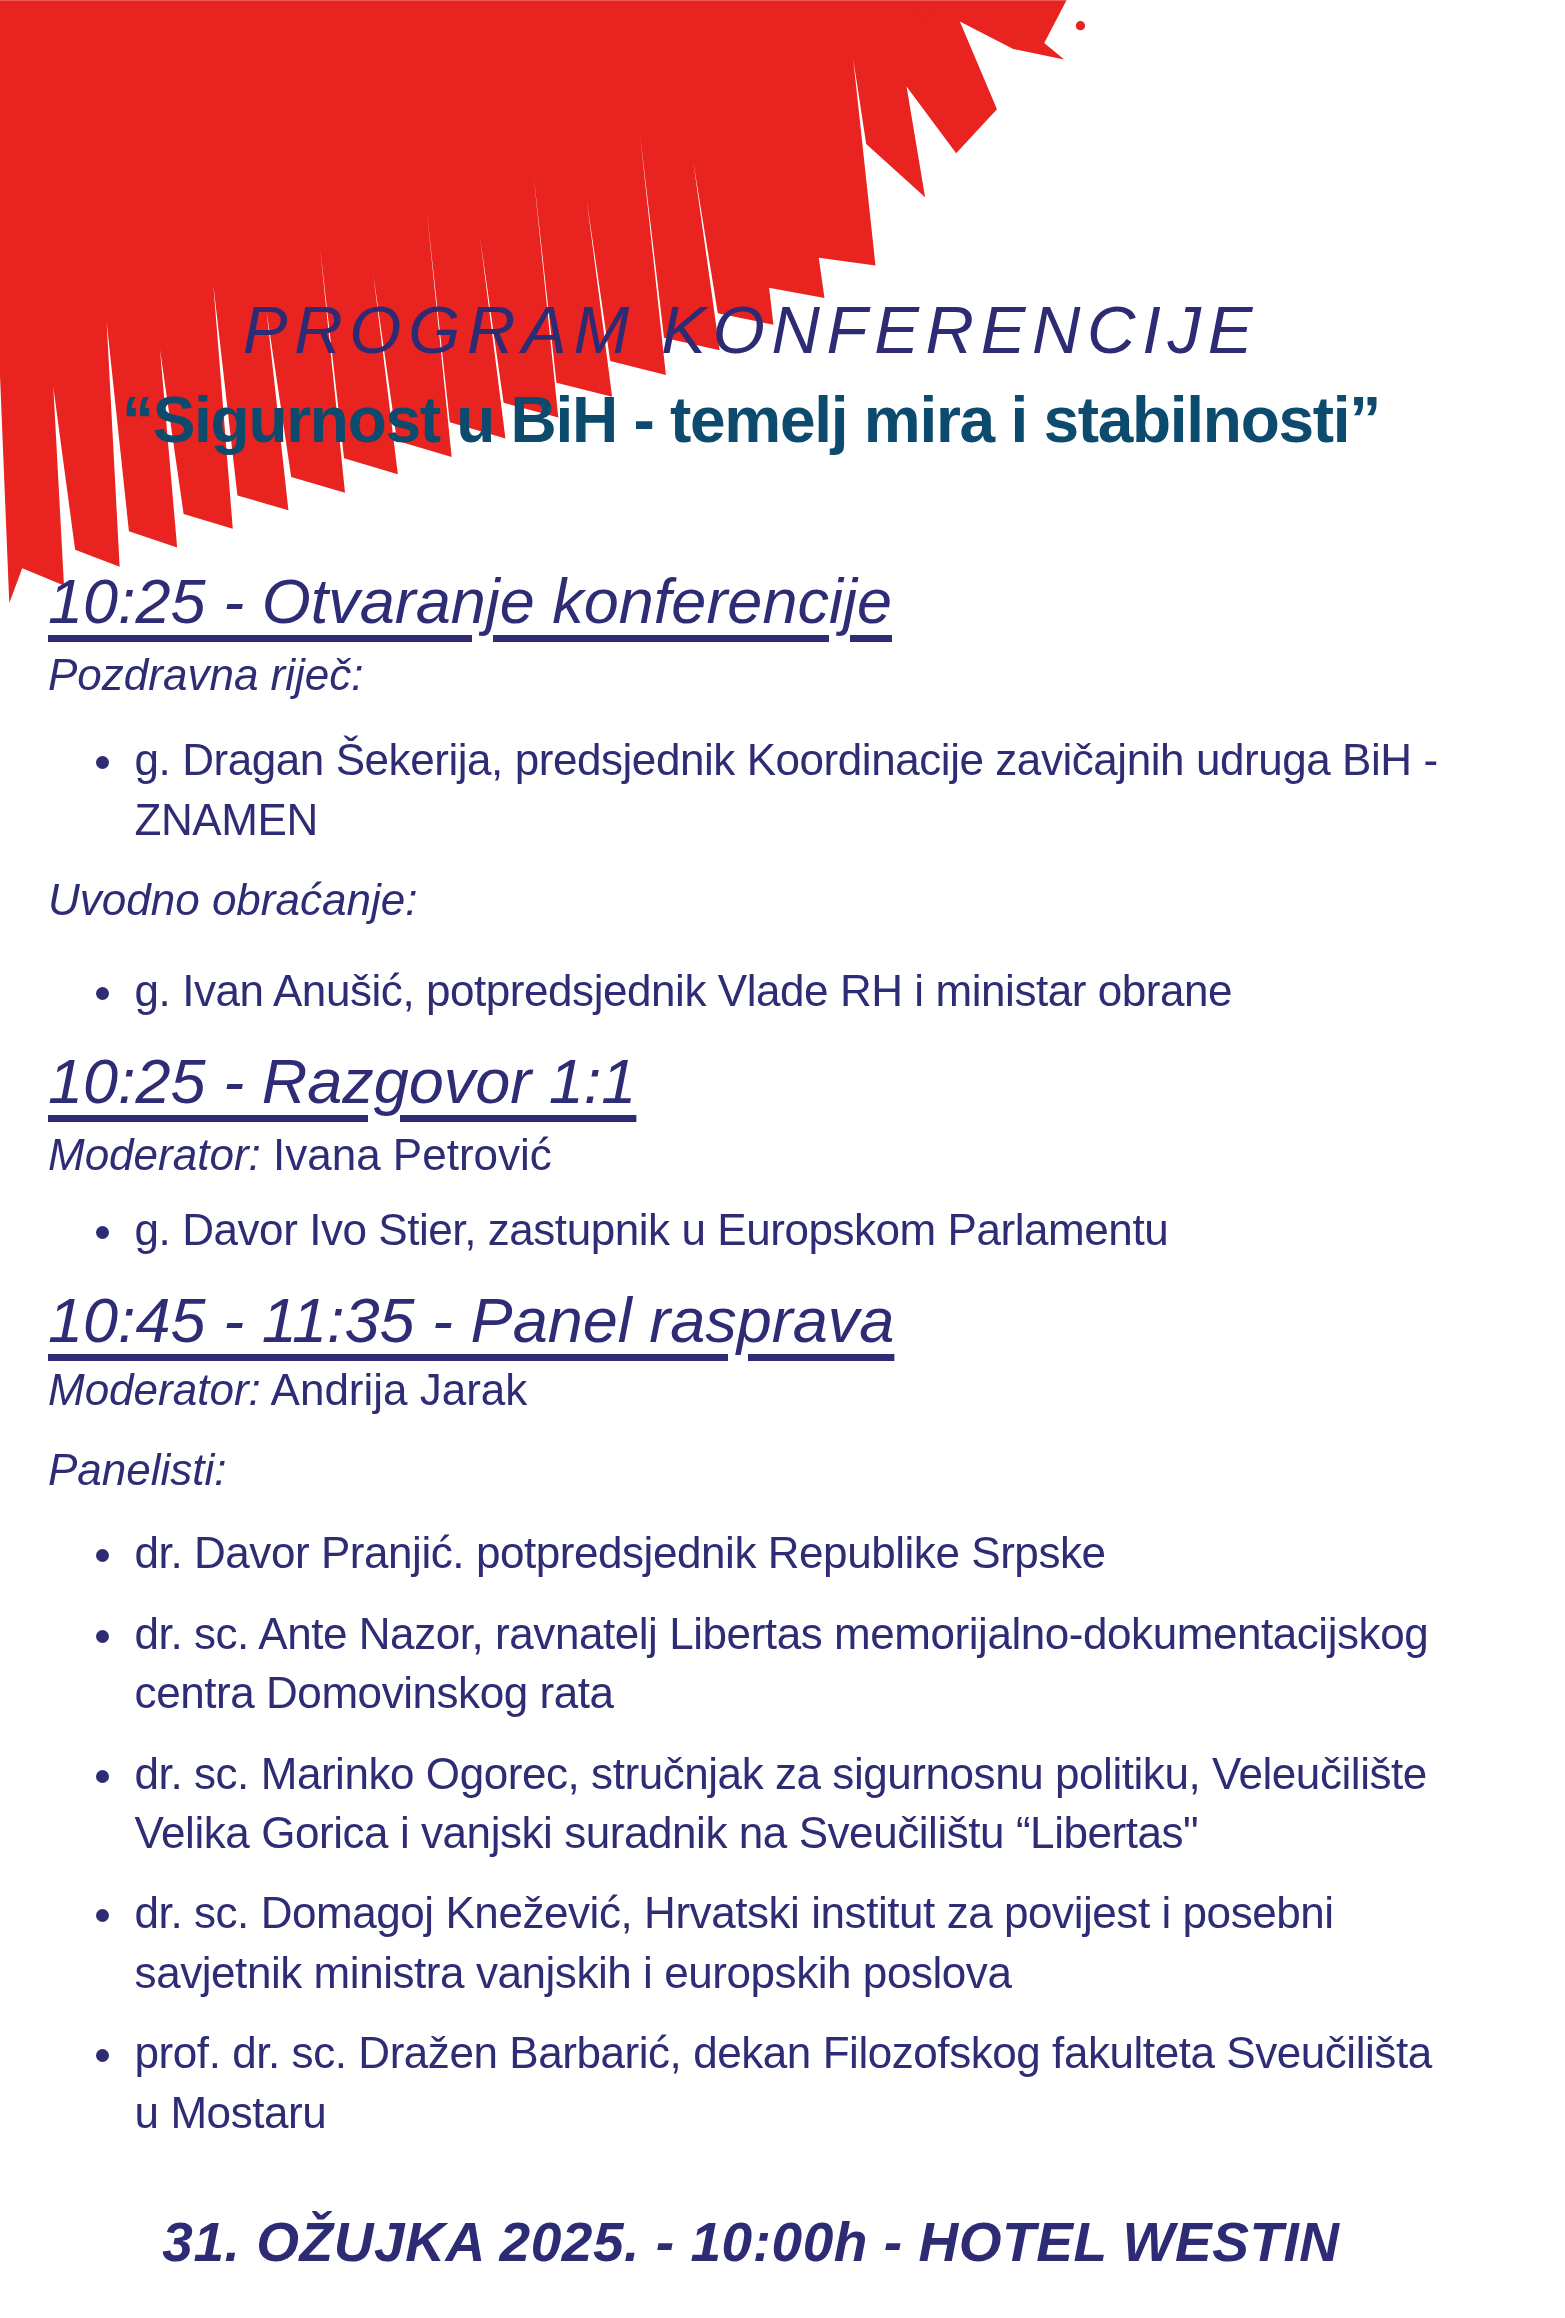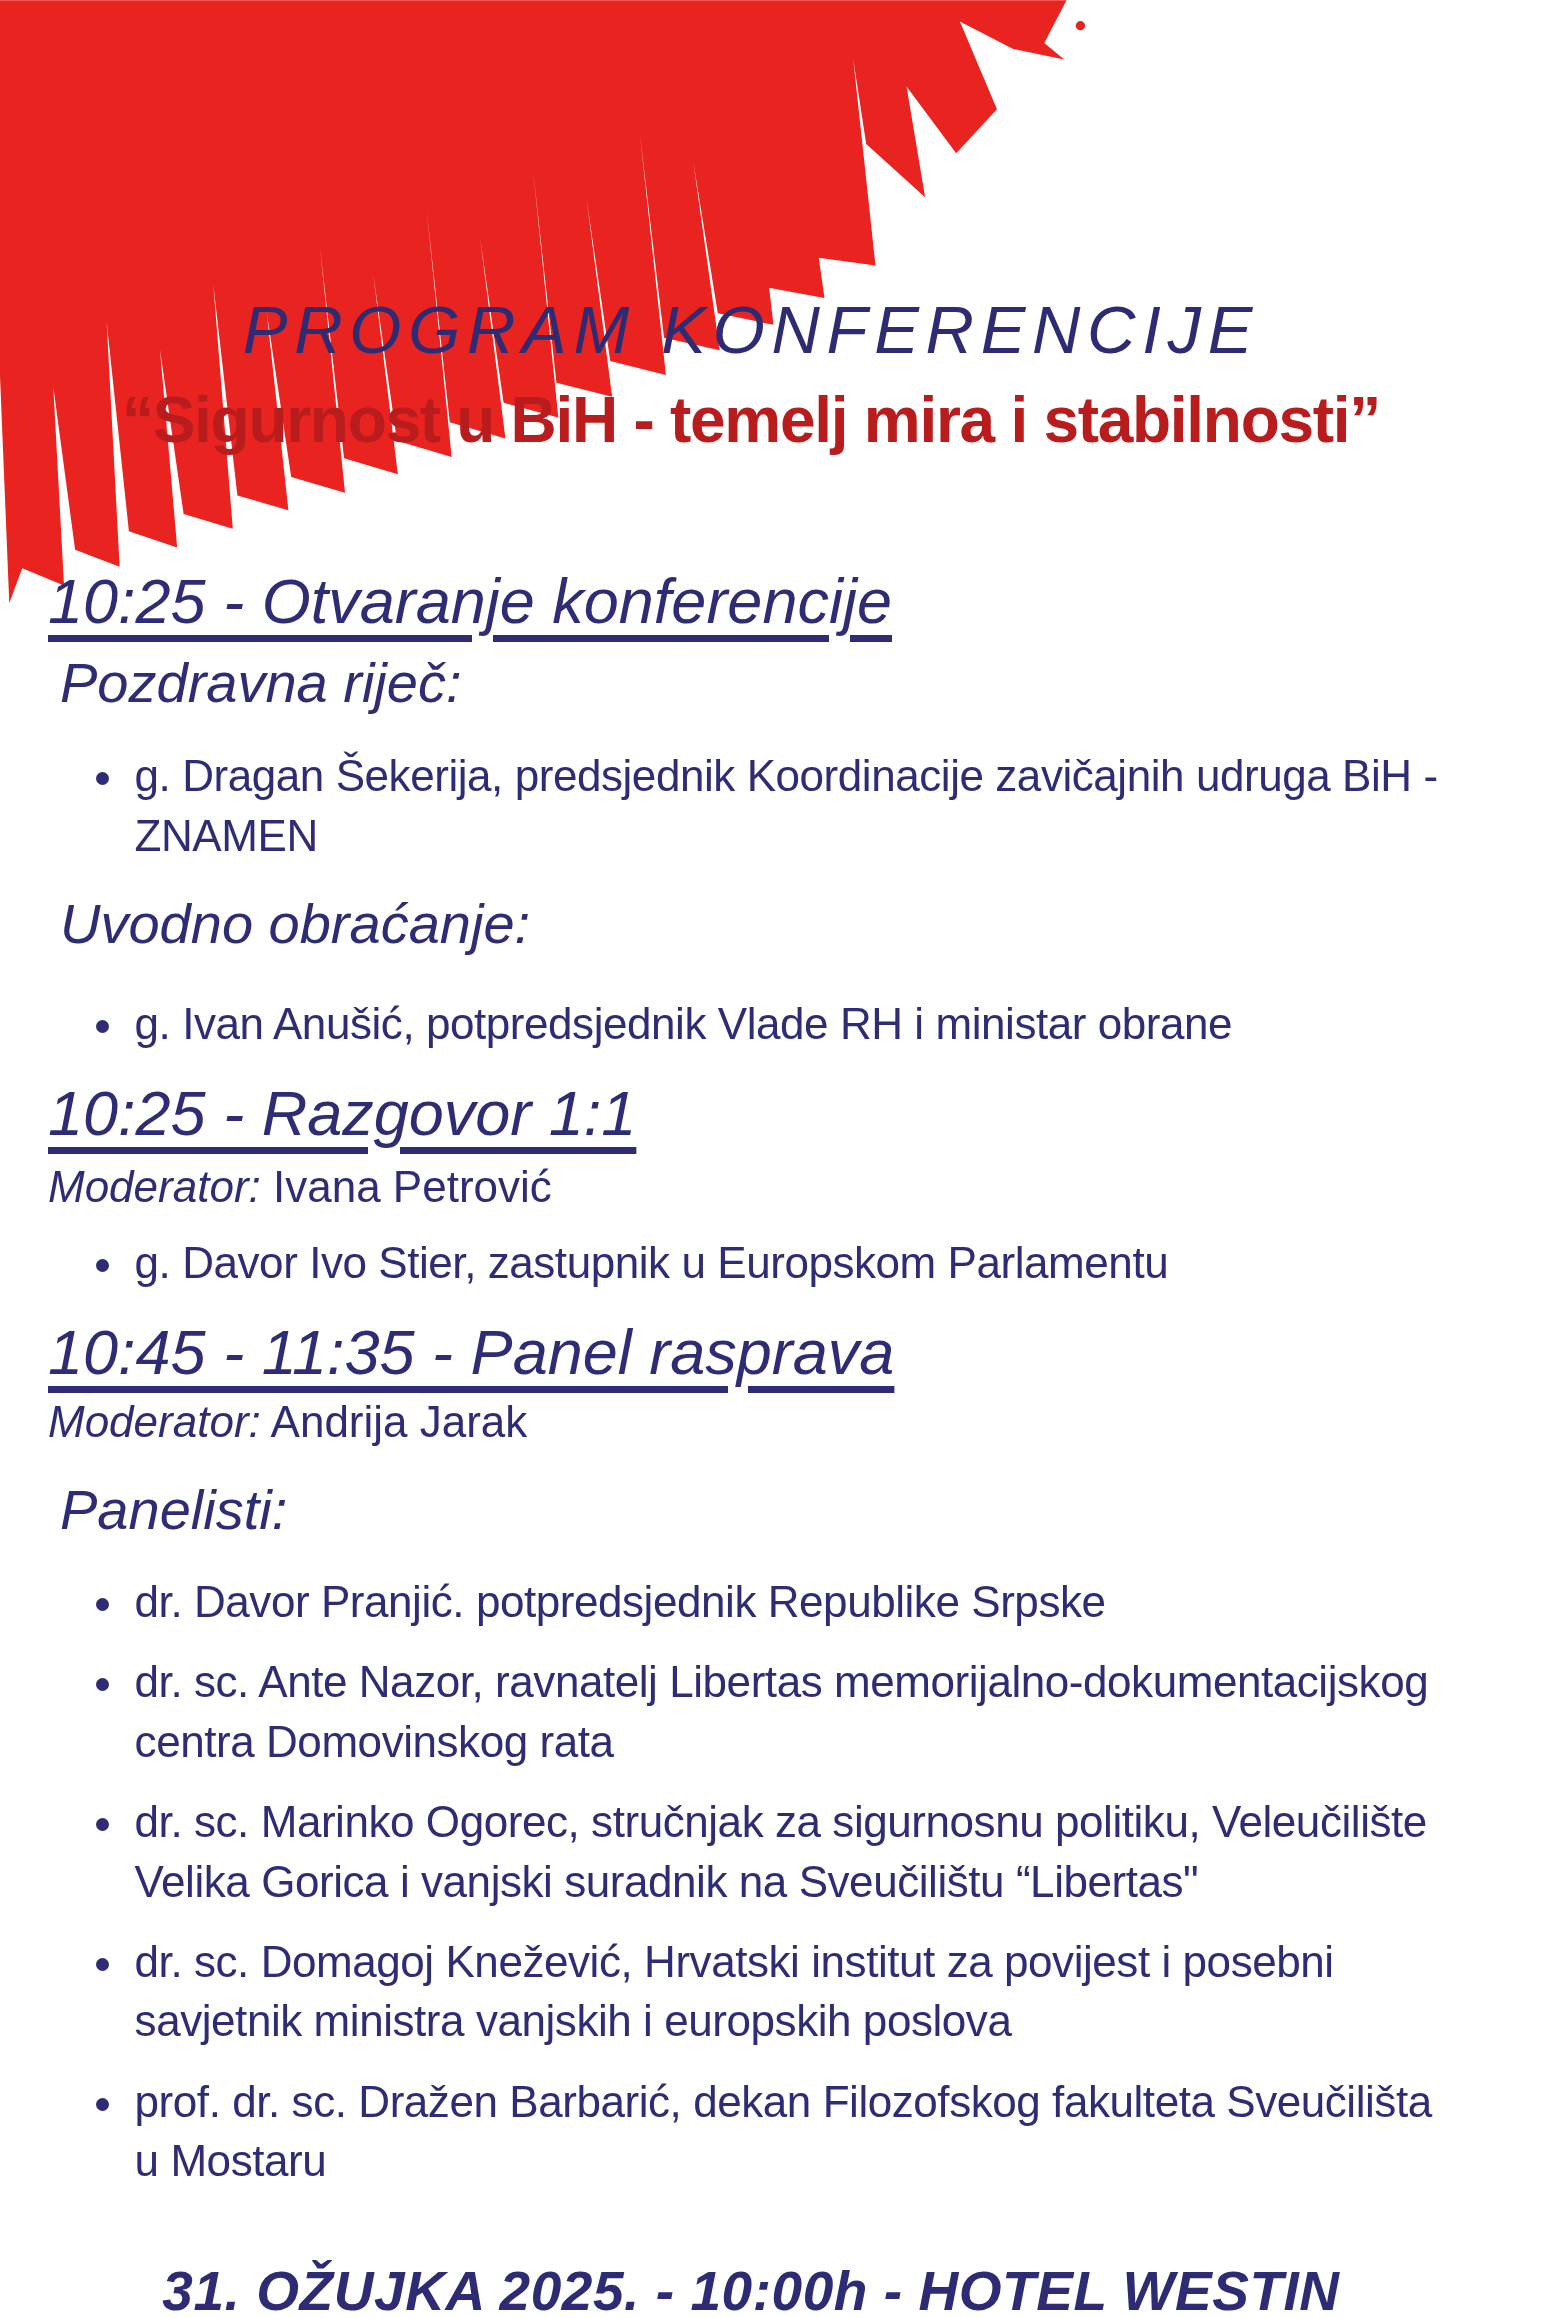--- a/index.html
+++ b/index.html
@@ -14,31 +14,31 @@
     position:absolute; top:0; left:48px; right:111px; z-index:2;
   }
   .kicker {
     margin:288px 0 0 0; text-align:center;
     font-size:67px; font-style:italic; font-weight:500;
     letter-spacing:0.10em; line-height:1.25; color:#2d2b74;
   }
   .subtitle {
     margin:7px 0 0 0; text-align:center; white-space:nowrap;
     font-size:64px; font-weight:700; letter-spacing:-0.02em;
-    line-height:1.3; color:#b91c1c;
+    line-height:1.3; color:#0c4a6e;
   }
   .session {
     font-size:63px; font-style:italic; font-weight:400; line-height:1.25;
     text-decoration:underline; text-decoration-thickness:7.4px; text-underline-offset:12px;
     color:#2e2c75; margin:0;
   }
   .s1 { margin-top:100px; }
   .s2 { margin-top:21px; }
   .s3 { margin-top:16px; }
-  .label { font-size:56px; font-style:italic; line-height:1.35; margin:12px; }
+  .label { font-size:44px; font-style:italic; line-height:1.35; margin:0; }
   .lab1 { margin-top:4.6px; }
   .lab2 { margin-top:21px; }
   .labP { margin-top:21px; }
   .modline { font-size:44px; line-height:1.35; margin:0; }
   .mod1 { margin-top:4.6px; }
   .mod2 { }
   .modline .mlabel { font-style:italic; }
   ul.speakers {
     margin:0; padding:0 0 0 81px; list-style:disc;
   }

